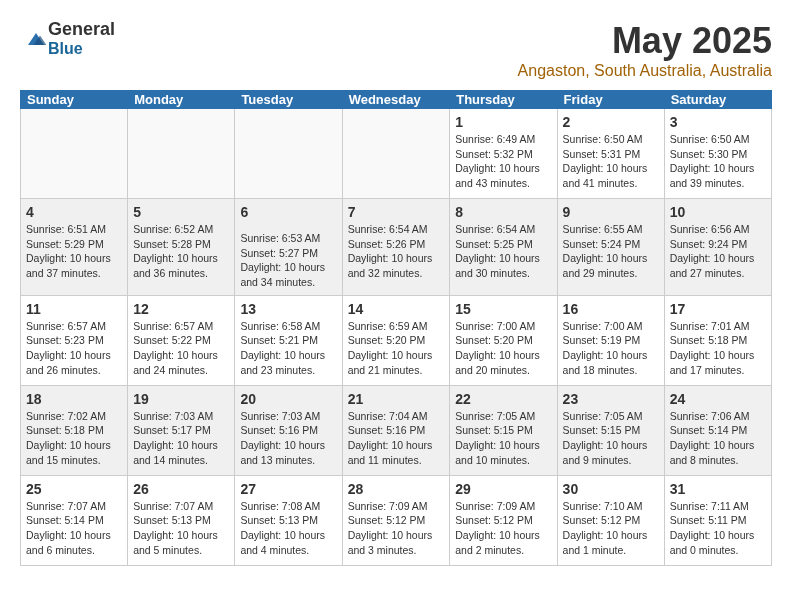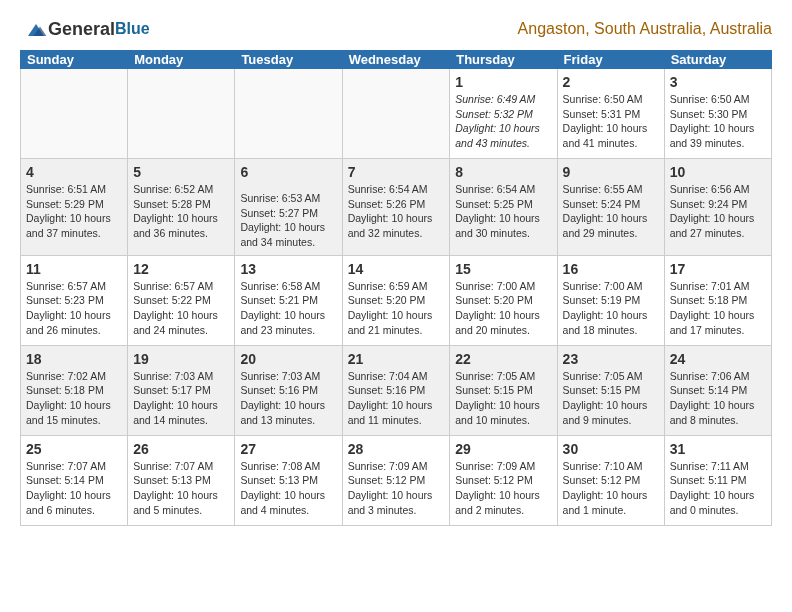--- a/index.html
+++ b/index.html
@@ -15,21 +15,21 @@
       justify-content: space-between;
       align-items: flex-start;
       margin-bottom: 10px;
     }
     .logo {
       display: flex;
       align-items: center;
     }
     .logo-text {
       display: flex;
-      flex-direction: row;
+      flex-direction: column;
       line-height: 1.1;
     }
     .logo-general {
       font-size: 18px;
       font-weight: bold;
       color: #333;
     }
     .logo-blue {
       font-size: 16px;
       font-weight: bold;
@@ -103,20 +103,21 @@
     <svg class="logo-icon" viewBox="0 0 30 25" xmlns="http://www.w3.org/2000/svg">
       <polygon points="5,20 15,5 25,20" fill="#2c6fad"></polygon>
       <polygon points="12,20 20,8 28,20" fill="#1a4a7a" opacity="0.7"></polygon>
     </svg>
     <div class="logo-text">
       <span class="logo-general">General</span>
       <span class="logo-blue">Blue</span>
     </div>
   </div>
   <div class="title-block">
+    <div class="month-title">May 2025</div>
     <div class="location-title">Angaston, South Australia, Australia</div>
   </div>
 </div>
 
 <table class="calendar">
   <thead>
     <tr>
       <th>Sunday</th>
       <th>Monday</th>
       <th>Tuesday</th>
@@ -127,21 +128,21 @@
     </tr>
   </thead>
   <tbody id="calendar-body">
   <tr class="week-row">
         <td class="empty"></td>
         <td class="empty"></td>
         <td class="empty"></td>
         <td class="empty"></td>
         <td>
           <div class="day-number">1</div>
-          <div class="day-info" style="white-space: pre-line; font-style: italic;">Sunrise: 6:49 AM
+          <div class="day-info" style="white-space: pre-line;">Sunrise: 6:49 AM
 Sunset: 5:32 PM
 Daylight: 10 hours
 and 43 minutes.</div>
         </td>
         <td>
           <div class="day-number">2</div>
           <div class="day-info" style="white-space: pre-line;">Sunrise: 6:50 AM
 Sunset: 5:31 PM
 Daylight: 10 hours
 and 41 minutes.</div>

